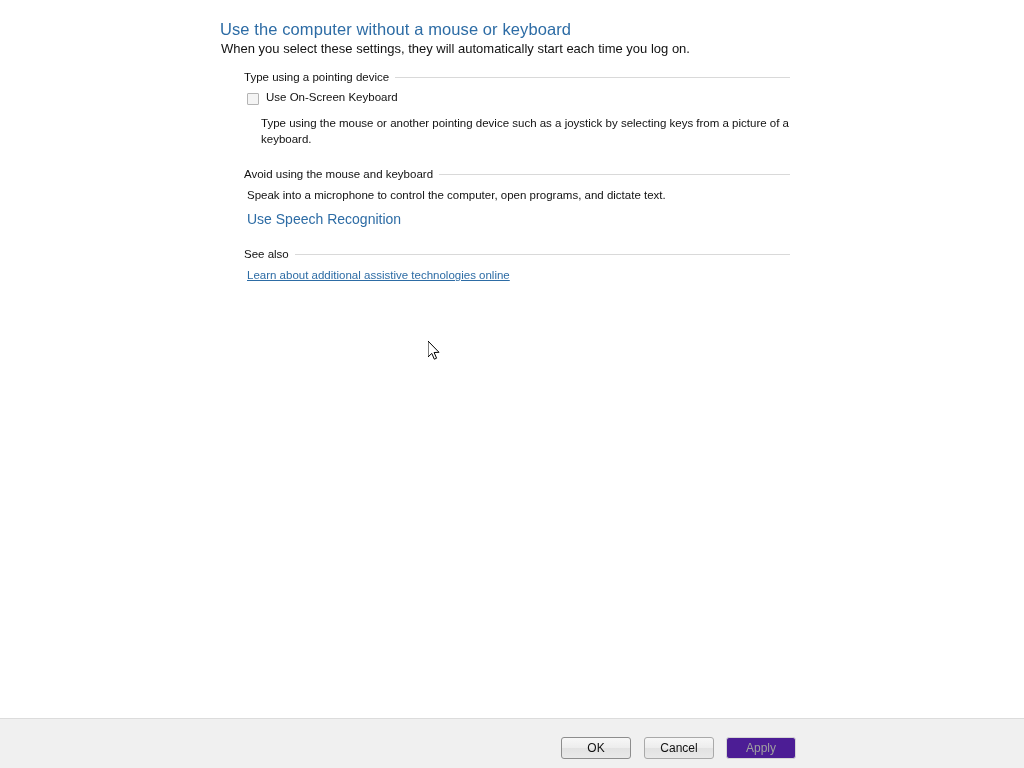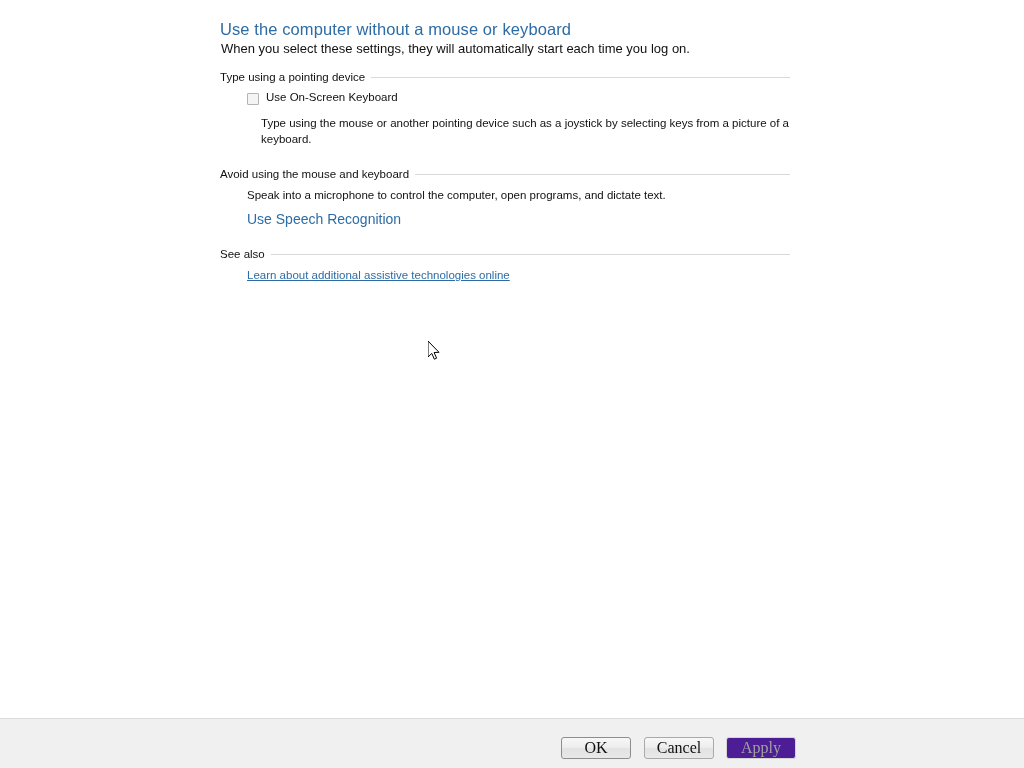--- a/index.html
+++ b/index.html
@@ -56,20 +56,21 @@
     width: 570px;
     height: 14px;
     display: flex;
     align-items: center;
     gap: 6px;
   }
   .group-head .label {
     font-size: 11.5px;
     color: #111111;
     white-space: nowrap;
+    margin-left: 24px;
   }
   .group-head .rule {
     flex: 1 1 auto;
     height: 1px;
     background: #d9d9d9;
   }
 
   #group-pointing { top: 70px; }
   #group-avoid    { top: 167px; text-align: center; }
   #group-seealso  { top: 247px; }
@@ -170,22 +171,22 @@
     height: 50px;
     background: #f0f0f0;
     border-top: 1px solid #dcdcdc;
   }
 
   .btn {
     position: absolute;
     top: 18px;
     height: 22px;
     width: 70px;
-    font-family: Liberation Serif, serif;
-    font-size: 16px;
+    font-family: Liberation Sans, sans-serif;
+    font-size: 12px;
     color: #111111;
     background: linear-gradient(to bottom, #f7f7f7 0%, #ededed 48%, #e2e2e2 52%, #e9e9e9 100%);
     border: 1px solid #a9a9a9;
     border-radius: 3px;
     box-sizing: border-box;
     cursor: pointer;
     padding: 0;
     line-height: 20px;
     text-align: center;
   }

